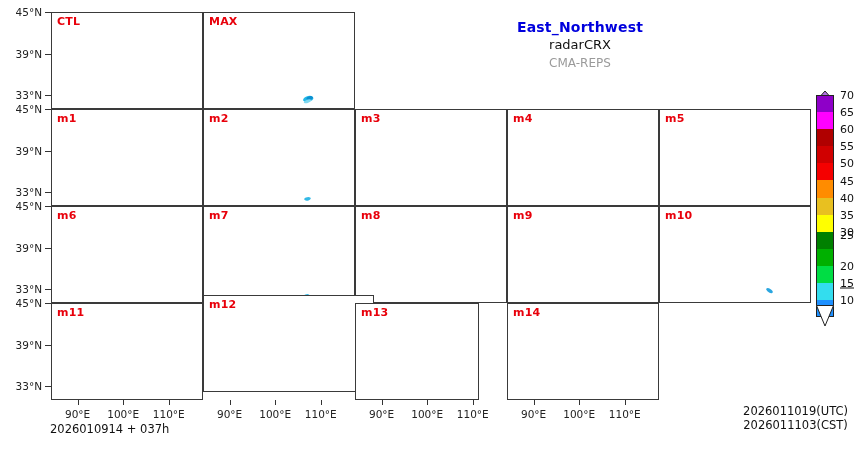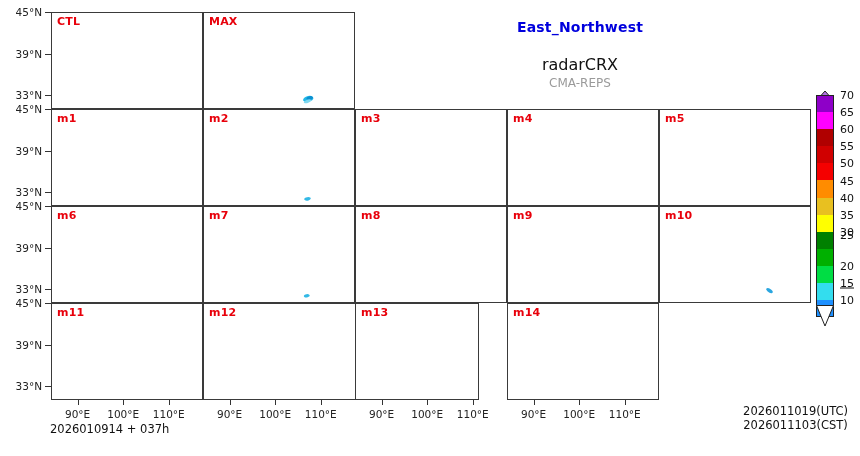--- a/index.html
+++ b/index.html
@@ -6,21 +6,21 @@
   body{
     width:860px;height:456px;position:relative;overflow:hidden;
     font-family:"DejaVu Sans","Liberation Sans",sans-serif;
     color:#1a1a1a;
   }
   #root{position:absolute;inset:0;}
 
   
   .title-block{position:absolute;left:430px;top:18px;width:300px;text-align:center;}
   .title-main{font-size:14px;font-weight:bold;color:#0000dd;letter-spacing:.2px;line-height:18px;}
-  .title-sub{font-size:16px;color:#111111;line-height:18px;margin-top:20px;}
+  .title-sub{font-size:13px;color:#111111;line-height:18px;margin-top:0;}
   .title-sub2{font-size:12px;color:#9a9a9a;line-height:17px;margin-top:1px;}
 
   
   .grid{position:absolute;left:51px;top:12px;}
   .panel{position:absolute;background:#ffffff;border:1px solid #3a3a3a;box-sizing:border-box;overflow:hidden;}
   .panel-label{
     position:absolute;left:5px;top:2px;z-index:6;
     font-size:11px;font-weight:bold;color:#e8000b;letter-spacing:.2px;
   }
   .map-svg{position:absolute;left:0;top:0;width:100%;height:100%;display:block;}
@@ -440,21 +440,21 @@
           <path d="M0.69,0.85 L0.72,0.87 L0.75,0.90 L0.77,0.93 L0.78,0.97 L0.78,1.00" fill="none" stroke="#6b6b6b" stroke-width="0.0045" vector-effect="non-scaling-stroke"></path>
           <path d="M0.96,0.46 L0.98,0.48 L1.00,0.49" fill="none" stroke="#6b6b6b" stroke-width="0.0045" vector-effect="non-scaling-stroke"></path>
           <path d="M0.68,0.13 L0.69,0.18 L0.70,0.23 L0.70,0.28" fill="none" stroke="#6b6b6b" stroke-width="0.0045" vector-effect="non-scaling-stroke"></path>
           <path d="M0.34,0.22 L0.36,0.18 L0.39,0.14 L0.42,0.11 L0.46,0.09 L0.50,0.08 L0.54,0.09 L0.57,0.11 L0.58,0.15 L0.57,0.19 L0.55,0.22" fill="none" stroke="#6b6b6b" stroke-width="0.0045" vector-effect="non-scaling-stroke"></path>
           <path d="M0.00,0.62 L0.03,0.59 L0.06,0.56 L0.06,0.52" fill="none" stroke="#6b6b6b" stroke-width="0.0045" vector-effect="non-scaling-stroke"></path>
           <path d="M0.55,0.74 L0.51,0.76 L0.47,0.77 L0.43,0.77 L0.40,0.75" fill="none" stroke="#6b6b6b" stroke-width="0.0045" vector-effect="non-scaling-stroke"></path>
           <path d="M0.91,0.79 L0.94,0.78 L0.97,0.78 L1.00,0.79" fill="none" stroke="#6b6b6b" stroke-width="0.0045" vector-effect="non-scaling-stroke"></path>
         </svg>
         <div class="panel-label">m11</div>
       </div>
-      <div class="panel" style="left: 152px; top: 291px; width: 171px; height: 97px;">
+      <div class="panel" style="left: 152px; top: 283px; width: 171px; height: 97px;">
         <svg class="map-svg" viewBox="0 0 1 1" preserveAspectRatio="none">
           <path d="M0.10,0.70 L0.16,0.68 L0.22,0.67 L0.28,0.68 L0.34,0.70 L0.40,0.72 L0.45,0.72 L0.50,0.70 L0.55,0.67 L0.59,0.63 L0.62,0.60 L0.65,0.58 L0.68,0.59 L0.70,0.62 L0.71,0.66" fill="none" stroke="#9fd2ea" stroke-width="0.004" vector-effect="non-scaling-stroke"></path>
           <path d="M0.55,0.67 L0.58,0.64 L0.60,0.60 L0.61,0.55 L0.62,0.50 L0.63,0.45 L0.65,0.40 L0.67,0.35 L0.70,0.31 L0.73,0.28 L0.76,0.26 L0.79,0.25" fill="none" stroke="#9fd2ea" stroke-width="0.004" vector-effect="non-scaling-stroke"></path>
           <path d="M0.63,0.45 L0.66,0.44 L0.69,0.43 L0.72,0.41 L0.75,0.38 L0.77,0.34 L0.78,0.29" fill="none" stroke="#9fd2ea" stroke-width="0.004" vector-effect="non-scaling-stroke"></path>
           <path d="M0.79,0.25 L0.82,0.23 L0.85,0.20 L0.87,0.17 L0.89,0.14" fill="none" stroke="#9fd2ea" stroke-width="0.004" vector-effect="non-scaling-stroke"></path>
           <path d="M0.71,0.66 L0.73,0.70 L0.75,0.74 L0.76,0.79 L0.76,0.84 L0.75,0.89 L0.73,0.93" fill="none" stroke="#9fd2ea" stroke-width="0.004" vector-effect="non-scaling-stroke"></path>
           <path d="M0.30,0.72 L0.33,0.76 L0.36,0.79 L0.39,0.81 L0.42,0.81" fill="none" stroke="#9fd2ea" stroke-width="0.004" vector-effect="non-scaling-stroke"></path>
           <path d="M0.83,0.32 L0.85,0.36 L0.86,0.41 L0.86,0.46 L0.85,0.51 L0.84,0.55" fill="none" stroke="#9fd2ea" stroke-width="0.004" vector-effect="non-scaling-stroke"></path>
           <path d="M0.44,0.64 L0.47,0.62 L0.50,0.59 L0.52,0.55" fill="none" stroke="#9fd2ea" stroke-width="0.004" vector-effect="non-scaling-stroke"></path>
           <path d="M0.88,0.62 L0.90,0.66 L0.91,0.71 L0.91,0.76" fill="none" stroke="#9fd2ea" stroke-width="0.004" vector-effect="non-scaling-stroke"></path>

